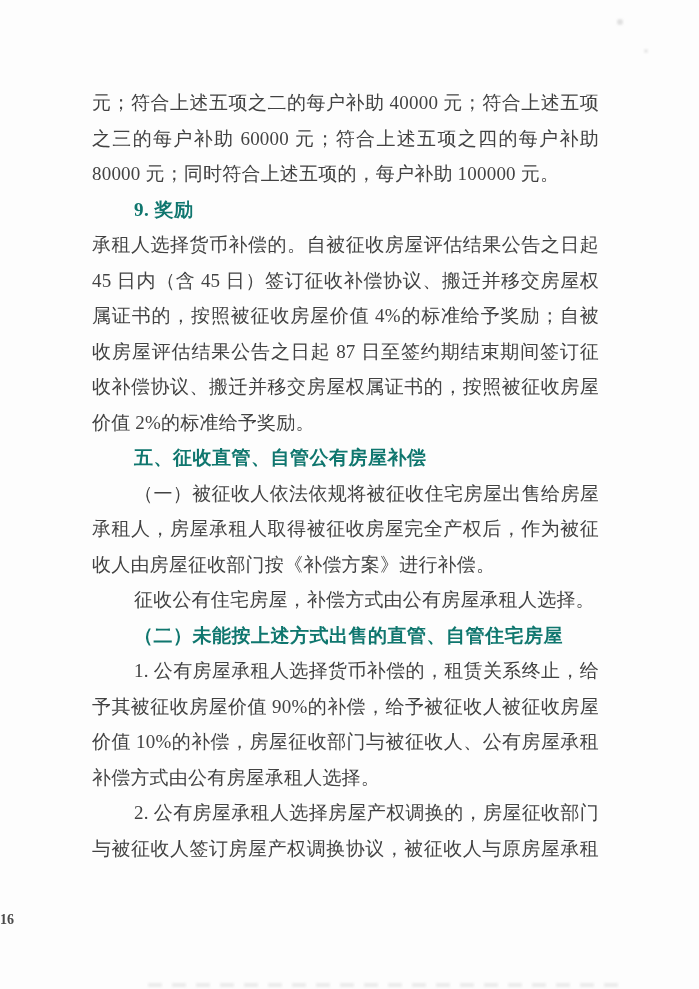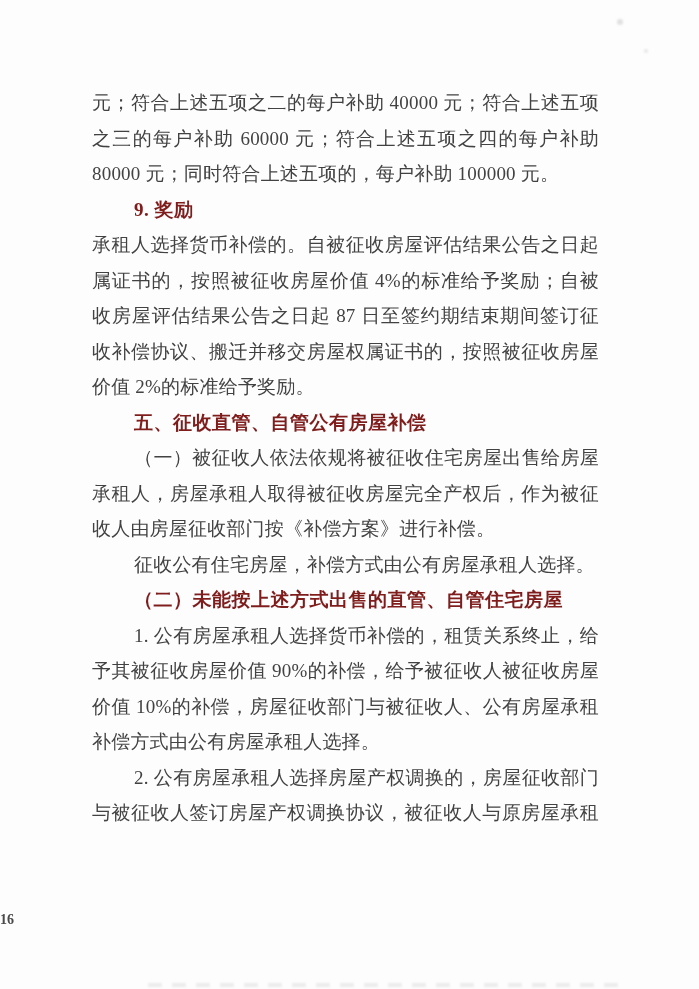--- a/index.html
+++ b/index.html
@@ -30,21 +30,21 @@
   }
   .line.justify {
     white-space: normal;
     text-align: justify;
     text-align-last: justify;
     overflow: hidden;
   }
   .line.indent { padding-left: 42px; }
   .paragraph.heading .line {
     font-weight: 700;
-    color: #7f1d1d;
+    color: #0f766e;
     letter-spacing: 0.5px;
   }
   .page-number {
     position: absolute;
     top: 910px;
     left: 0;
     width: 100%;
     text-align: left;
     font-size: 14px;
     line-height: 20px;
@@ -85,20 +85,21 @@
       <div class="paragraph">
         <div class="line justify">元；符合上述五项之二的每户补助 40000 元；符合上述五项</div>
         <div class="line justify">之三的每户补助 60000 元；符合上述五项之四的每户补助</div>
         <div class="line">80000 元；同时符合上述五项的，每户补助 100000 元。</div>
       </div>
       <div class="paragraph heading">
         <div class="line indent">9. 奖励</div>
       </div>
       <div class="paragraph">
         <div class="line justify">承租人选择货币补偿的。自被征收房屋评估结果公告之日起</div>
+        <div class="line justify">45 日内（含 45 日）签订征收补偿协议、搬迁并移交房屋权</div>
         <div class="line justify">属证书的，按照被征收房屋价值 4%的标准给予奖励；自被征</div>
         <div class="line justify">收房屋评估结果公告之日起 87 日至签约期结束期间签订征</div>
         <div class="line justify">收补偿协议、搬迁并移交房屋权属证书的，按照被征收房屋</div>
         <div class="line">价值 2%的标准给予奖励。</div>
       </div>
       <div class="paragraph heading">
         <div class="line indent">五、征收直管、自管公有房屋补偿</div>
       </div>
       <div class="paragraph">
         <div class="line justify indent">（一）被征收人依法依规将被征收住宅房屋出售给房屋</div>

